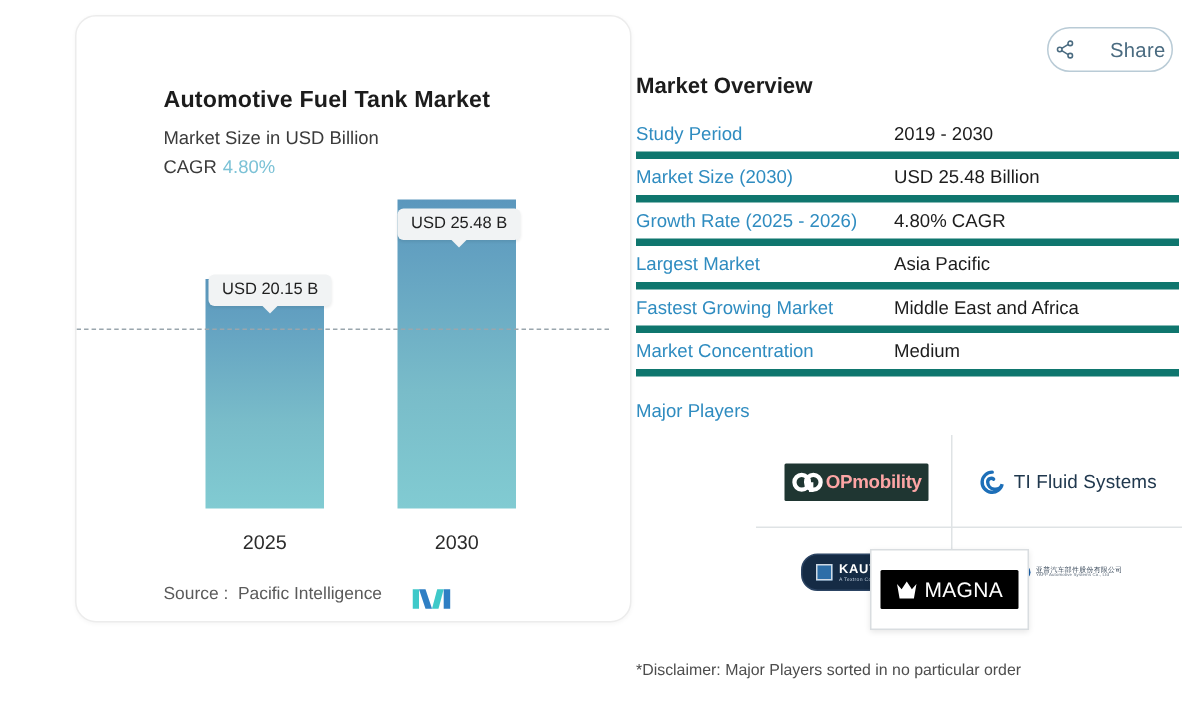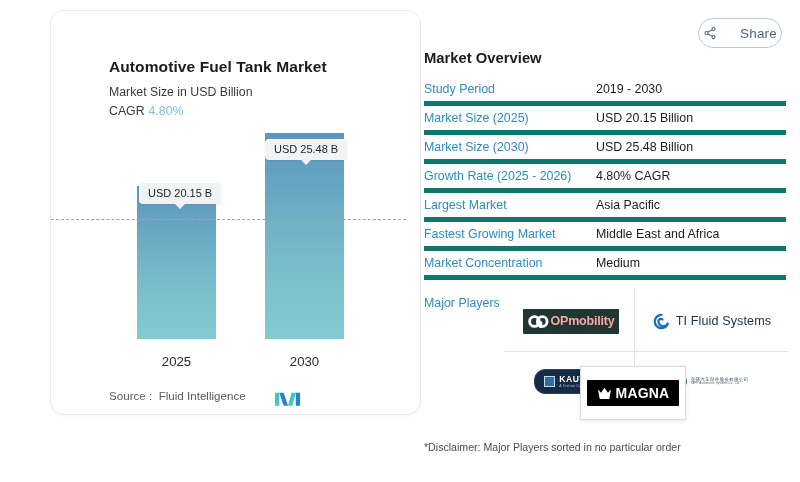--- a/index.html
+++ b/index.html
@@ -162,21 +162,21 @@
     background: #ffffff; border: 1px solid #d9dde0;
     box-shadow: 0 1px 4px rgba(0,0,0,0.10);
     display: flex; align-items: center; justify-content: center;
     z-index: 5;
   }
   .lg-mg {
     width: 92px; height: 26px; background: #000; border-radius: 1px;
     display: flex; align-items: center; justify-content: center; gap: 4px;
   }
   .mg-mark { width: 15px; height: 15px; }
-  .mg-text { font-size: 14px; font-weight: bold; color: #fff; letter-spacing: .2px; }
+  .mg-text { font-size: 14px; font-weight: normal; color: #fff; letter-spacing: .2px; }
 
   .disclaimer {
     position: absolute; left: 424px; top: 441px;
     font-size: 10.6px; color: #4d4d4d;
   }
 </style>
 </head>
 <body>
 
 <div id="root">
@@ -208,40 +208,36 @@
       <div class="dashline"></div>
 
       <div class="callout c2025">USD 20.15 B</div>
       <div class="callout c2030">USD 25.48 B</div>
 
       <div class="xlab x2025">2025</div>
       <div class="xlab x2030">2030</div>
     </div>
 
     <div class="source-row">
-      <span>Source :</span>&nbsp;&nbsp;<span>Fluid Intelligence</span>
+      <span>Source :</span>&nbsp;&nbsp;<span>Pacific Intelligence</span>
     </div>
     <svg class="mi-logo" viewBox="0 0 30 18">
       <polygon points="0,18 0,3 5,3 5,18" fill="#3ec9c9"></polygon>
       <polygon points="5,3 10,3 15,18 10,18" fill="#2f7fc4"></polygon>
       <polygon points="15,18 19,3 24,3 20,18" fill="#3ec9c9"></polygon>
       <polygon points="24,3 29,3 29,18 24,18" fill="#2f7fc4"></polygon>
     </svg>
   </div>
 
   <div class="overview">
     <div class="ov-title">Market Overview</div>
 
     <div class="ov-row">
       <span class="k">Study Period</span>
       <span class="v">2019 - 2030</span>
-    </div>
-    <div class="ov-row">
-      <span class="k">Market Size (2025)</span>
-      <span class="v">USD 20.15 Billion</span>
     </div>
     <div class="ov-row">
       <span class="k">Market Size (2030)</span>
       <span class="v">USD 25.48 Billion</span>
     </div>
     <div class="ov-row">
       <span class="k">Growth Rate (2025 - 2026)</span>
       <span class="v">4.80% CAGR</span>
     </div>
     <div class="ov-row">

